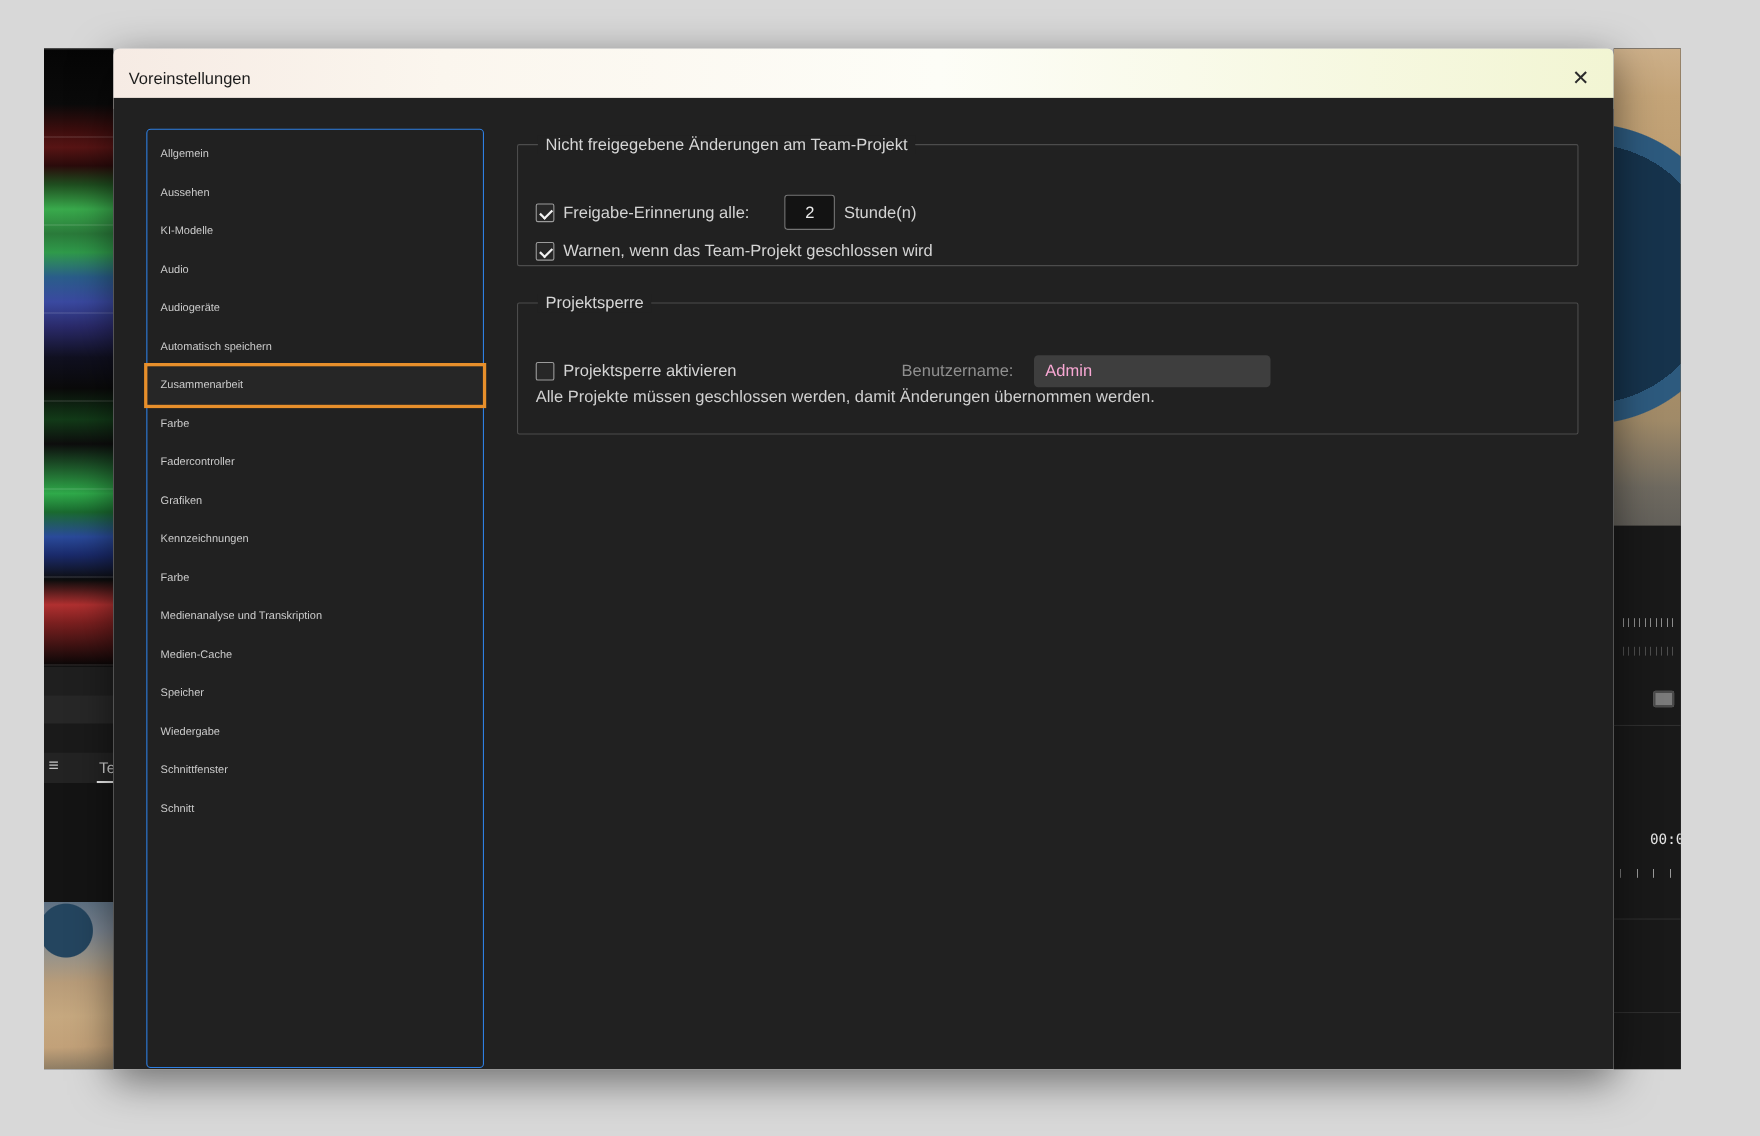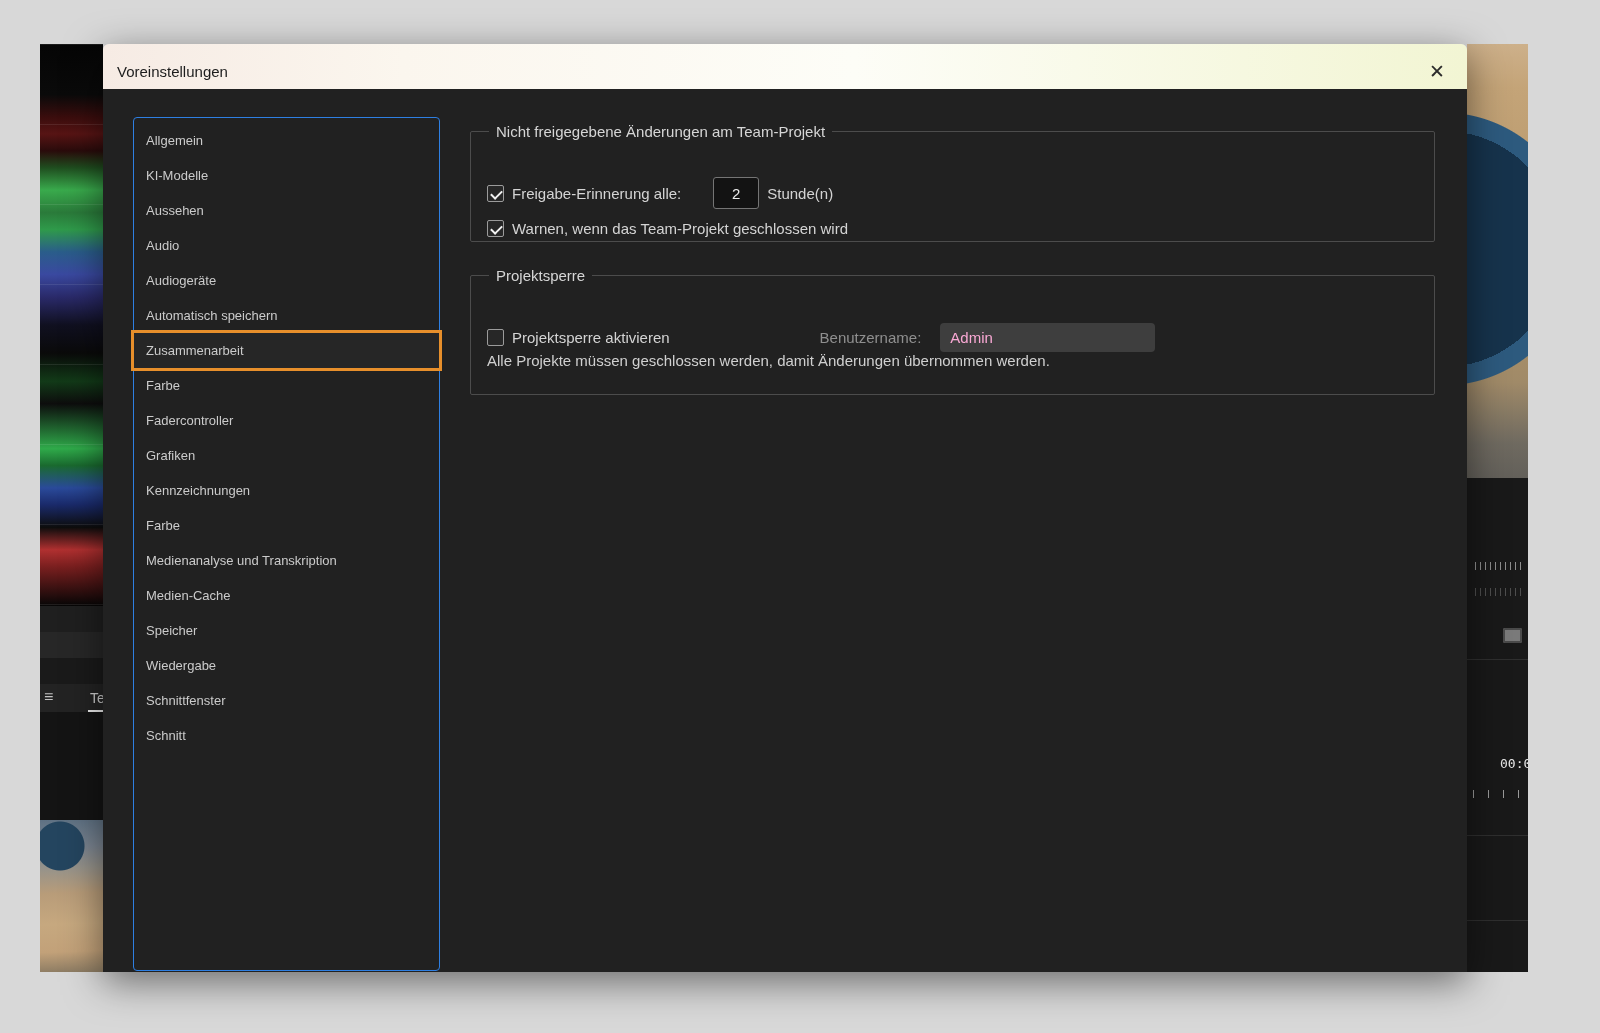--- a/index.html
+++ b/index.html
@@ -65,21 +65,21 @@
   .titlebar { height:55px; display:flex; align-items:center; box-sizing:border-box;
     padding:0 22px 0 14px;
     background:linear-gradient(90deg,#f6ebe4 0%, #fbf6ee 22%, #fdfdf7 55%, #f2f5d3 100%); }
   .title { font-size:15px; color:#1c1c1c; }
   .close { margin-left:auto; font-size:19px; color:#2b2b2b; line-height:1; cursor:pointer; }
   .dbody { position:absolute; top:45px; left:0; right:0; bottom:0; background:#212121; }
 
   .sidebar { position:absolute; left:30px; top:28px; bottom:1px; width:305px;
              border:1px solid #2e7fe2; border-radius:4px; padding-top:5px; }
   .item { height:35px; display:flex; align-items:center; padding-left:12px;
-          font-size:13px; color:#cbcbcb; cursor:pointer; position:relative; }
+          font-size:10px; color:#cbcbcb; cursor:pointer; position:relative; }
   .item.selected { background:#262626; box-shadow:0 0 0 3px #e78f2b; z-index:2; }
 
   .content { position:absolute; left:367px; top:0; width:965px; }
   .group { position:relative; border:1px solid #4c4c4c; border-radius:2px;
            box-sizing:border-box; padding:46px 16px 0; }
   .g1 { margin-top:42px; height:111px; }
   .g2 { margin-top:33px; height:120px; }
   .legend { position:absolute; top:-9px; left:18px; background:#212121;
             padding:0 7px; font-size:15px; color:#d6d6d6; white-space:nowrap; }
   .row { display:flex; align-items:center; height:30px; }
@@ -137,22 +137,22 @@
 
   <div class="dialog">
     <div class="titlebar">
       <span class="title">Voreinstellungen</span>
       <span class="close">✕</span>
     </div>
     <div class="dbody">
 
       <div class="sidebar">
         <div class="item">Allgemein</div>
+        <div class="item">Aussehen</div>
         <div class="item">KI-Modelle</div>
-        <div class="item">Aussehen</div>
         <div class="item">Audio</div>
         <div class="item">Audiogeräte</div>
         <div class="item">Automatisch speichern</div>
         <div class="item selected">Zusammenarbeit</div>
         <div class="item">Farbe</div>
         <div class="item">Fadercontroller</div>
         <div class="item">Grafiken</div>
         <div class="item">Kennzeichnungen</div>
         <div class="item">Farbe</div>
         <div class="item">Medienanalyse und Transkription</div>

